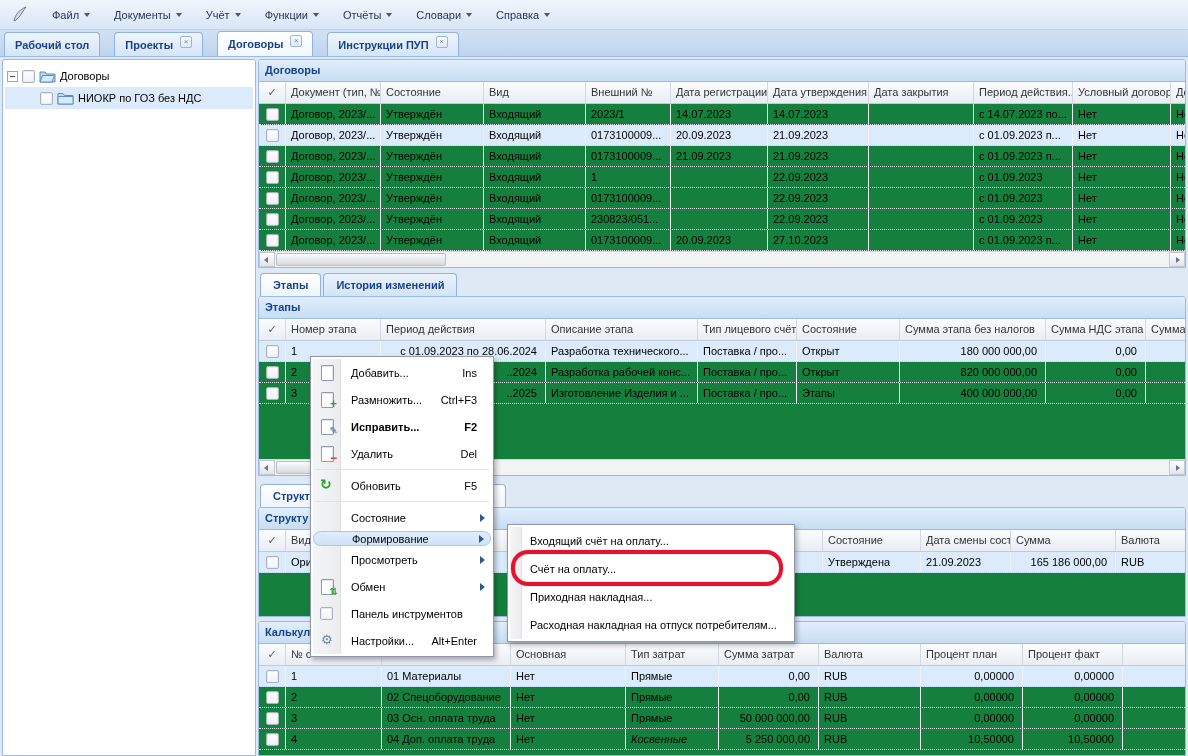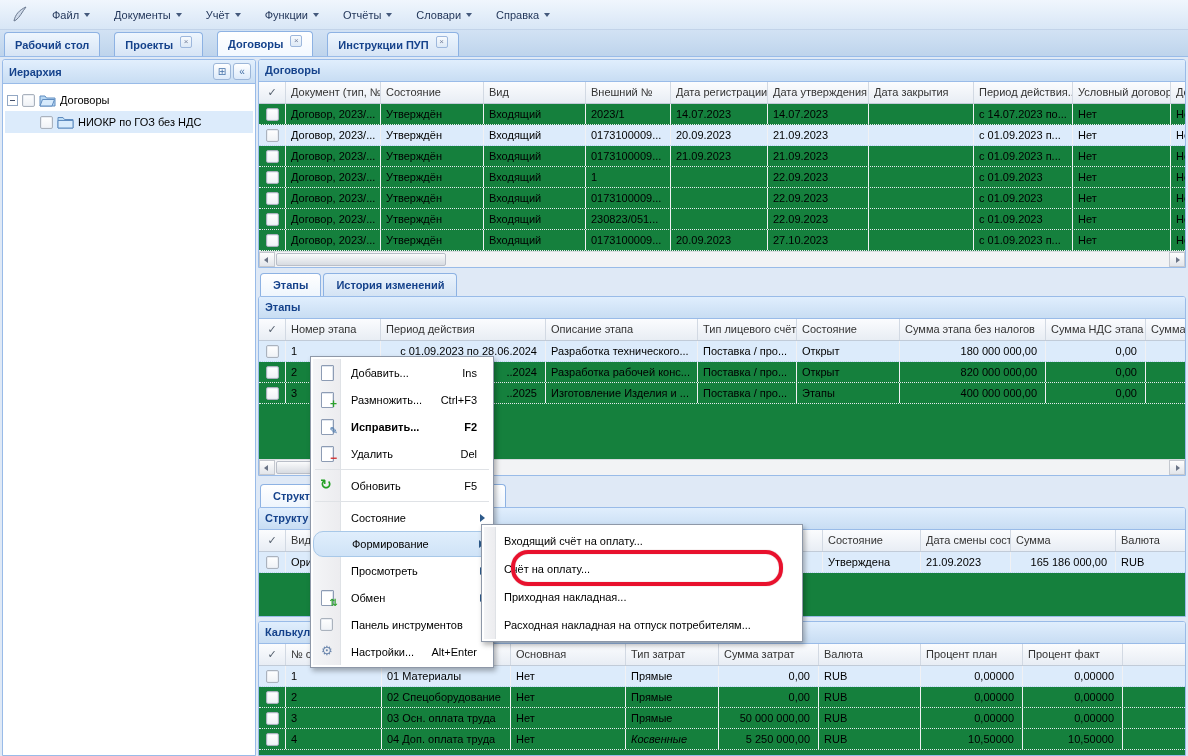--- a/index.html
+++ b/index.html
@@ -93,38 +93,38 @@
 
   
   .menu{position:absolute;background:#fff;border:1px solid #8e98a8;box-shadow:2px 3px 5px rgba(0,0,0,.3);
         padding:2px;z-index:50;}
   #context-menu{left:310px;top:356px;width:184px;}
   #context-menu .menu-gutter{position:absolute;left:2px;top:2px;bottom:2px;width:28px;
         background:linear-gradient(to right,#f4f5f7,#ececef);border-right:1px solid #dfe2e6;}
   .m-item{position:relative;height:27px;display:flex;align-items:center;padding:0 8px 0 38px;z-index:2;}
   .m-item.b{font-weight:bold;}
   .m-item.hl{background:linear-gradient(#e0eefc,#cfe3f7);border:1px solid #a8c8e8;border-radius:10px;
-             height:26px;}
+             height:15px;}
   .m-label{flex:1;white-space:nowrap;overflow:hidden;}
   .m-sc{margin-left:8px;white-space:nowrap;padding-right:6px;}
   .m-sep{height:1px;background:#dfe2e6;margin:2px 2px 2px 2px;position:relative;z-index:2;}
   .m-arrow{position:absolute;right:6px;width:0;height:0;border-top:4px solid transparent;
            border-bottom:4px solid transparent;border-left:5px solid #2d5a8a;}
   .m-icon{position:absolute;left:6px;top:5px;width:16px;height:16px;}
   .m-cbx{position:absolute;left:7px;top:7px;}
   .i-page-add::before,.i-page-plus::before,.i-page-minus::before,.i-page-edit::before,.i-exchange::before{
      content:"";position:absolute;left:2px;top:1px;width:11px;height:14px;background:#fff;
      border:1px solid #8d9cb4;border-radius:1px;box-shadow:inset -3px 3px 0 -2px #dfe5ee;}
   .i-page-plus::after{content:"+";position:absolute;right:-2px;bottom:-4px;color:#2ba02b;font-weight:bold;font-size:12px;}
   .i-page-minus::after{content:"\2212";position:absolute;right:-2px;bottom:-4px;color:#d22c2c;font-weight:bold;font-size:12px;}
   .i-page-edit::after{content:"\270E";position:absolute;right:-3px;bottom:-2px;color:#3a6ea8;font-size:10px;}
   .i-exchange::after{content:"\21C5";position:absolute;right:-3px;bottom:-3px;color:#2ba02b;font-size:10px;font-weight:bold;}
   .i-refresh::before{content:"\21BB";position:absolute;left:1px;top:-1px;font-size:14px;color:#23a123;font-weight:bold;}
   .i-wrench::before{content:"\2699";position:absolute;left:2px;top:0;font-size:13px;color:#6c87ad;}
-  #submenu{left:481px;top:524px;width:322px;}
+  #submenu{left:507px;top:524px;width:288px;}
   #submenu .menu-gutter{position:absolute;left:2px;top:2px;bottom:2px;width:12px;
         background:linear-gradient(to right,#f4f5f7,#ececef);border-right:1px solid #dfe2e6;}
   #submenu .m-item{height:28px;padding:0 8px 0 20px;}
 
   
   .red-ring{position:absolute;left:511px;top:550px;width:272px;height:36px;border:4px solid #e8112d;
             border-radius:17px;z-index:70;box-shadow:0 0 1px rgba(120,0,0,.5), inset 0 0 1px rgba(120,0,0,.5);}
 </style>
 </head>
 <body>
@@ -181,25 +181,20 @@
       <div class="tab">
         <span>Инструкции ПУП</span>
         <span class="tab-close">×</span>
       </div>
     </div>
 </div>
 
 <div class="content">
 
   <div class="sidebar">
-    <div class="side-header">
-      <span class="sh-title">Иерархия</span>
-      <span class="sh-btn">⊞</span>
-      <span class="sh-btn">«</span>
-    </div>
     <div class="tree">
         <div class="tree-row" style="padding-left: 2px;">
           <span class="expander"></span>
           <span class="cbx"></span>
           <span class="folder">
             <svg width="17" height="14" viewBox="0 0 17 14">
               <path d="M1 3 h5 l1.5 2 H16 v8 H1 Z" fill="#b8d8f4" stroke="#5f8cc0"></path>
               <path d="M3.5 6.5 h12 l-2.5 6.5 H1 Z" fill="#d6eafc" stroke="#5f8cc0"></path>
             </svg>
           </span>

